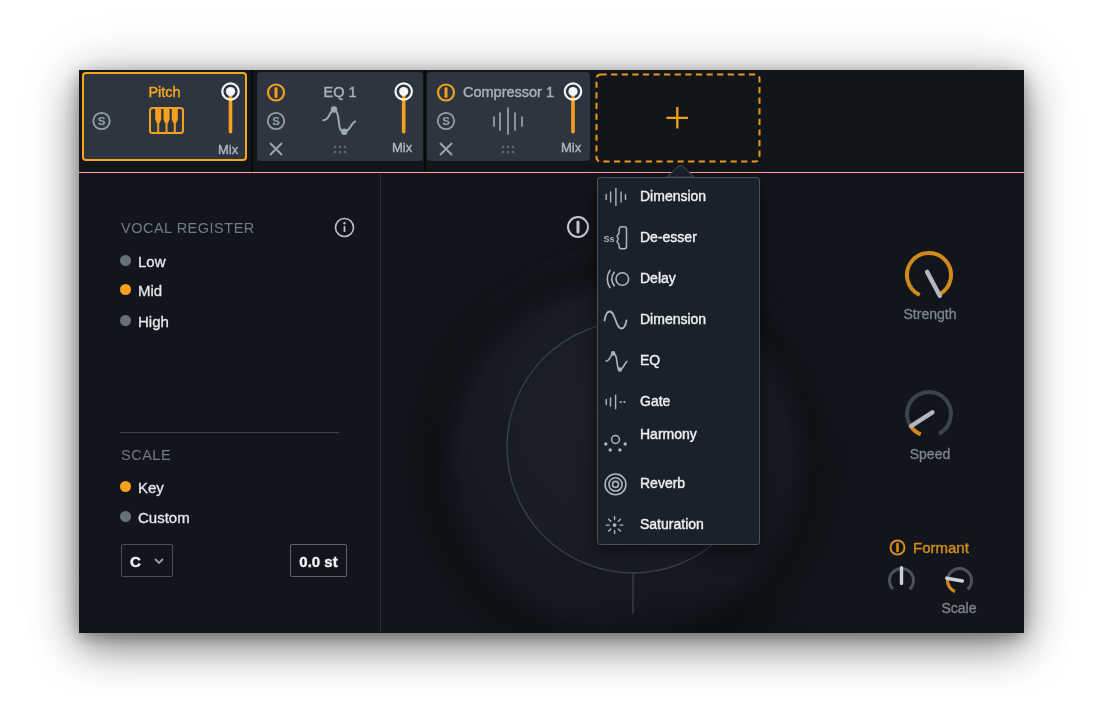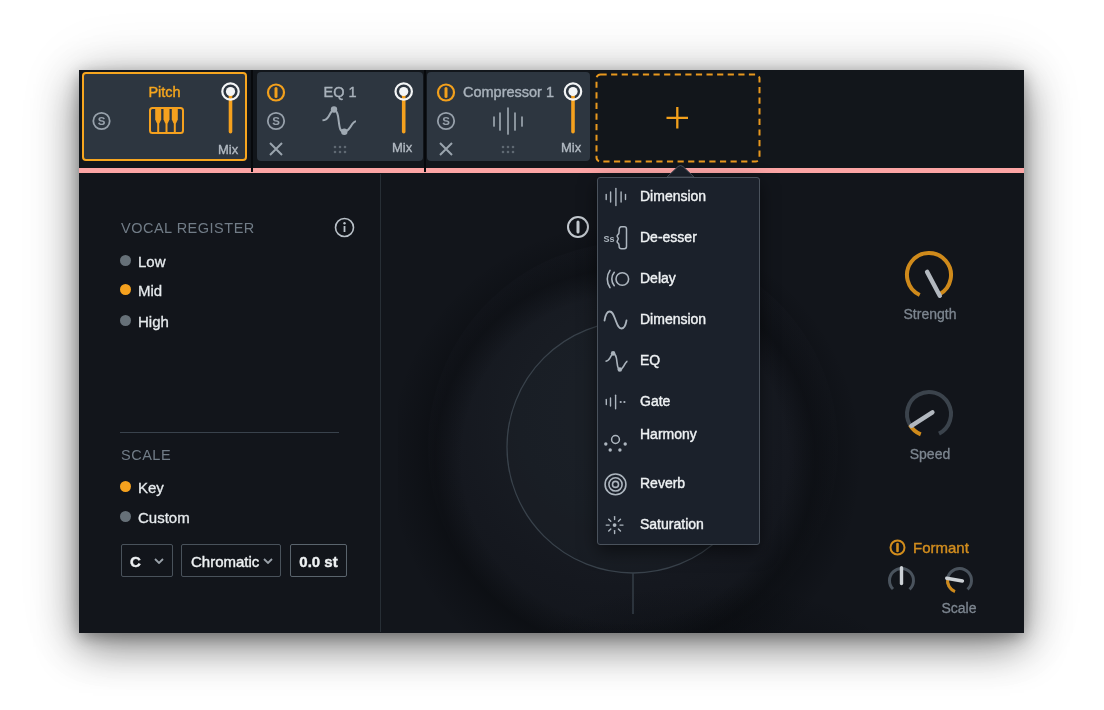--- a/index.html
+++ b/index.html
@@ -3,21 +3,21 @@
 <meta charset="utf-8">
 <style>
   * { margin:0; padding:0; box-sizing:border-box; }
   html,body { width:1104px; height:710px; background:#ffffff; overflow:hidden;
     font-family:"Liberation Sans", sans-serif; }
   #win { position:absolute; left:79px; top:70px; width:945px; height:563px;
     background:#12151b; overflow:hidden; box-shadow: 0 14px 40px rgba(0,0,0,.45), 0 4px 14px rgba(0,0,0,.28), 0 0 60px rgba(0,0,0,.12); }
   .abs { position:absolute; }
   
   #chain { position:absolute; left:0; top:0; width:945px; height:103px; background:#12161b;
-    border-bottom:5px solid #fca5a5; }
+    border-bottom:1px solid #fca5a5; }
   .slotline { position:absolute; top:0; width:2px; height:102px; background:#07090c; }
   .card { position:absolute; top:2px; height:89px; background:#2d3640; border-radius:4px; }
   .card.sel { border:2px solid #f7a61f; }
   .ctitle { position:absolute; width:100%; text-align:center; top:12px; font-size:14.5px; color:#a9b2bb; -webkit-text-stroke:0.4px; }
   .mixlbl { position:absolute; font-size:13px; color:#b2bac2; -webkit-text-stroke:0.35px; }
   
   .sechdr { position:absolute; font-size:14.5px; letter-spacing:0.5px; color:#717c87; }
   .radlbl { position:absolute; font-size:15px; color:#e6eaed; -webkit-text-stroke:0.3px; }
   .dot { position:absolute; width:11px; height:11px; border-radius:50%; }
   .selbox { position:absolute; height:33px; border:1px solid #49525b; border-radius:2px; color:#eef1f3; font-size:15px; -webkit-text-stroke:0.4px; }
@@ -170,26 +170,20 @@
   <div class="radlbl" style="left:59px; top:409px;">Key</div>
   <div class="dot" style="left:41px; top:441px; background:#667078;"></div>
   <div class="radlbl" style="left:59px; top:439px;">Custom</div>
 
   <div class="selbox" style="left:42px; top:474px; width:52px;">
     <span style="position:absolute; left:8px; top:8px; font-weight:bold;">C</span>
     <svg style="position:absolute; right:8px; top:13px;" width="10" height="6">
         <path d="M1 1 L5 5 L9 1" stroke="#9aa2aa" stroke-width="1.8" fill="none"></path>
       </svg>
   </div>
-  <div class="selbox" style="left:102px; top:474px; width:100px;">
-    <span style="position:absolute; left:9px; top:8px;">Chromatic</span>
-    <svg style="position:absolute; right:7px; top:13px;" width="10" height="6">
-        <path d="M1 1 L5 5 L9 1" stroke="#9aa2aa" stroke-width="1.8" fill="none"></path>
-      </svg>
-  </div>
   <div class="selbox" style="left:211px; top:474px; width:57px; border-color:#5a646d; text-align:center;">
     <span style="position:relative; top:8px; font-weight:bold;">0.0 st</span>
   </div>
 
   <svg class="abs" style="left:820px; top:175px;" width="60" height="61">
     <path d="M 20.70 49.94 A 22 22 0 1 1 40.33 49.42" fill="none" stroke="#cf8a1b" stroke-width="4"></path>
     <line x1="28.1" y1="26.9" x2="40.8" y2="50.8" stroke="#b2b8bf" stroke-width="4.4" stroke-linecap="round"></line>
   </svg>
   <div class="knoblbl" style="left:811px; top:236px; width:80px;">Strength</div>
 

